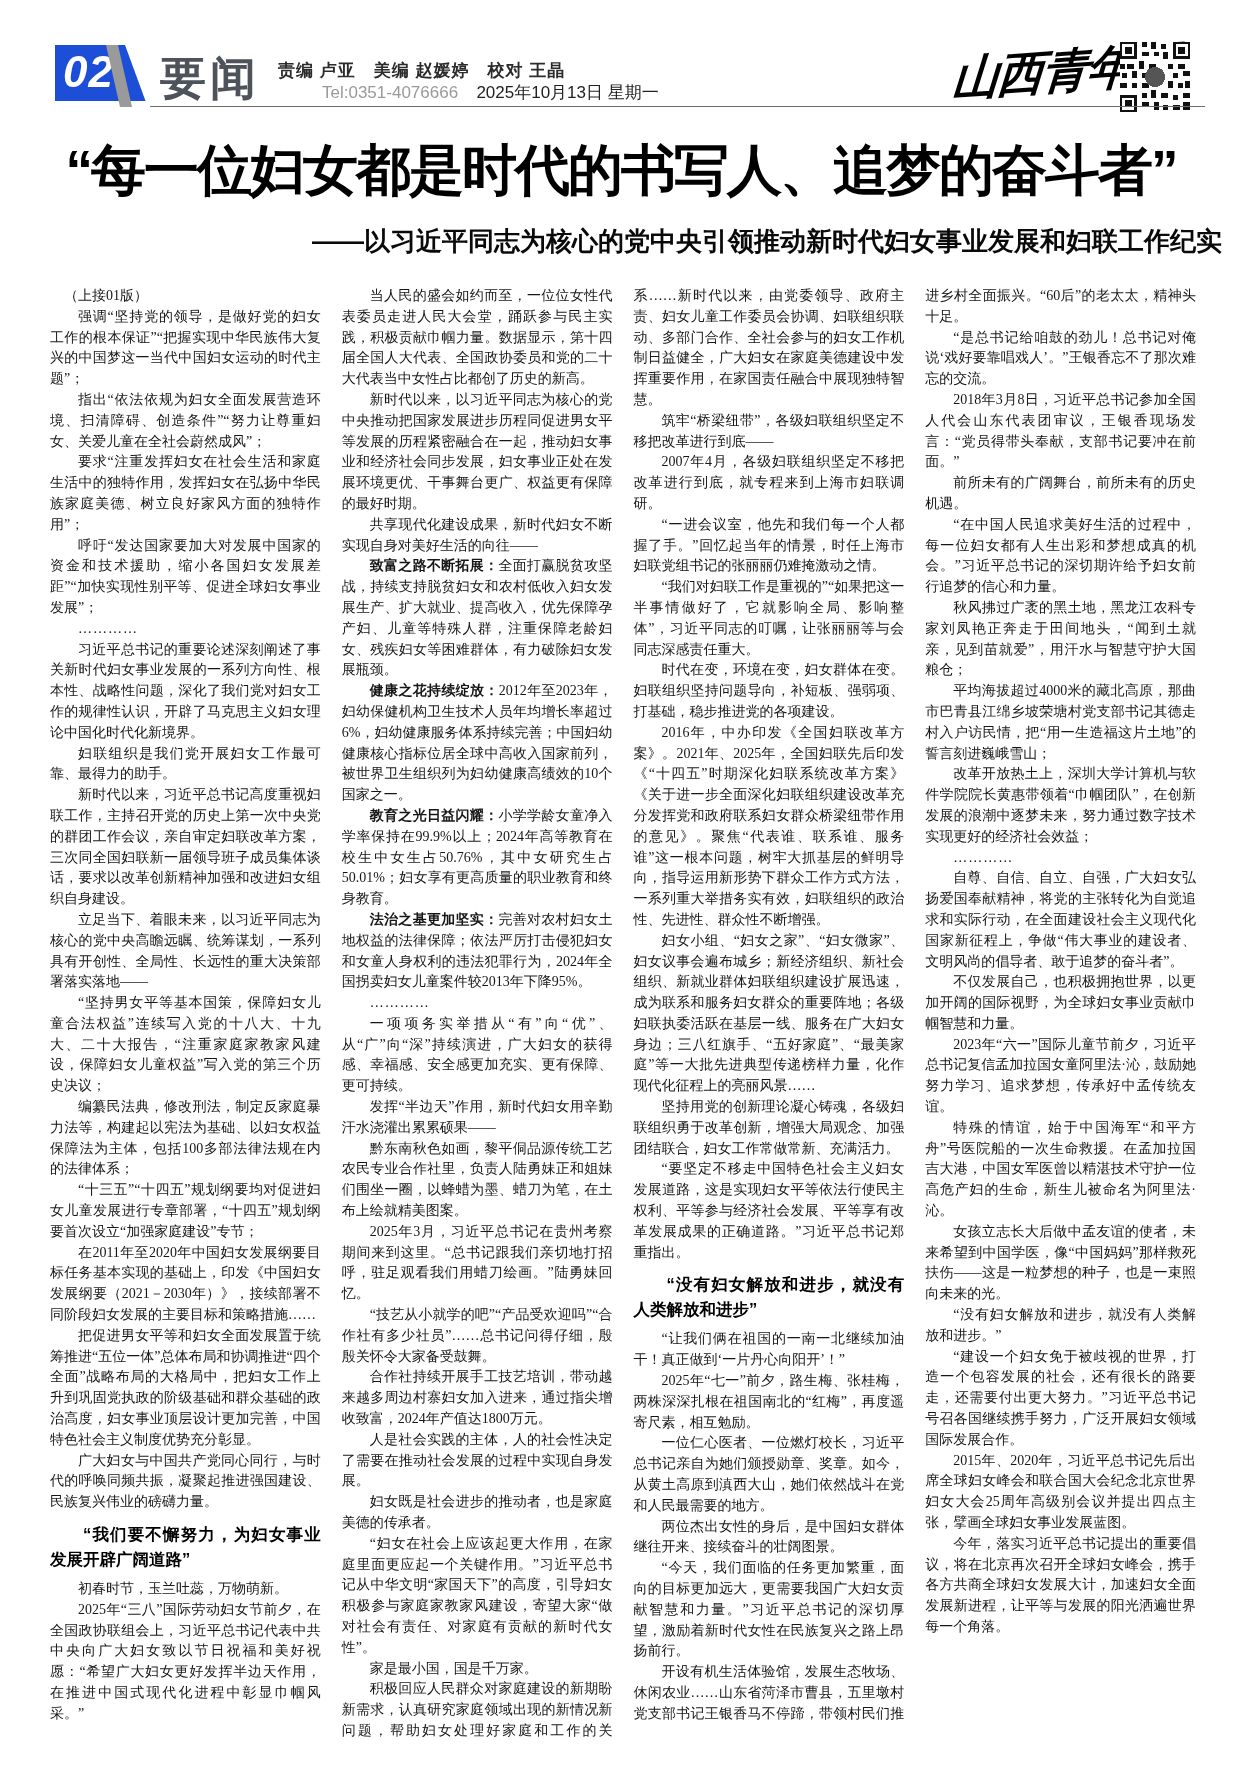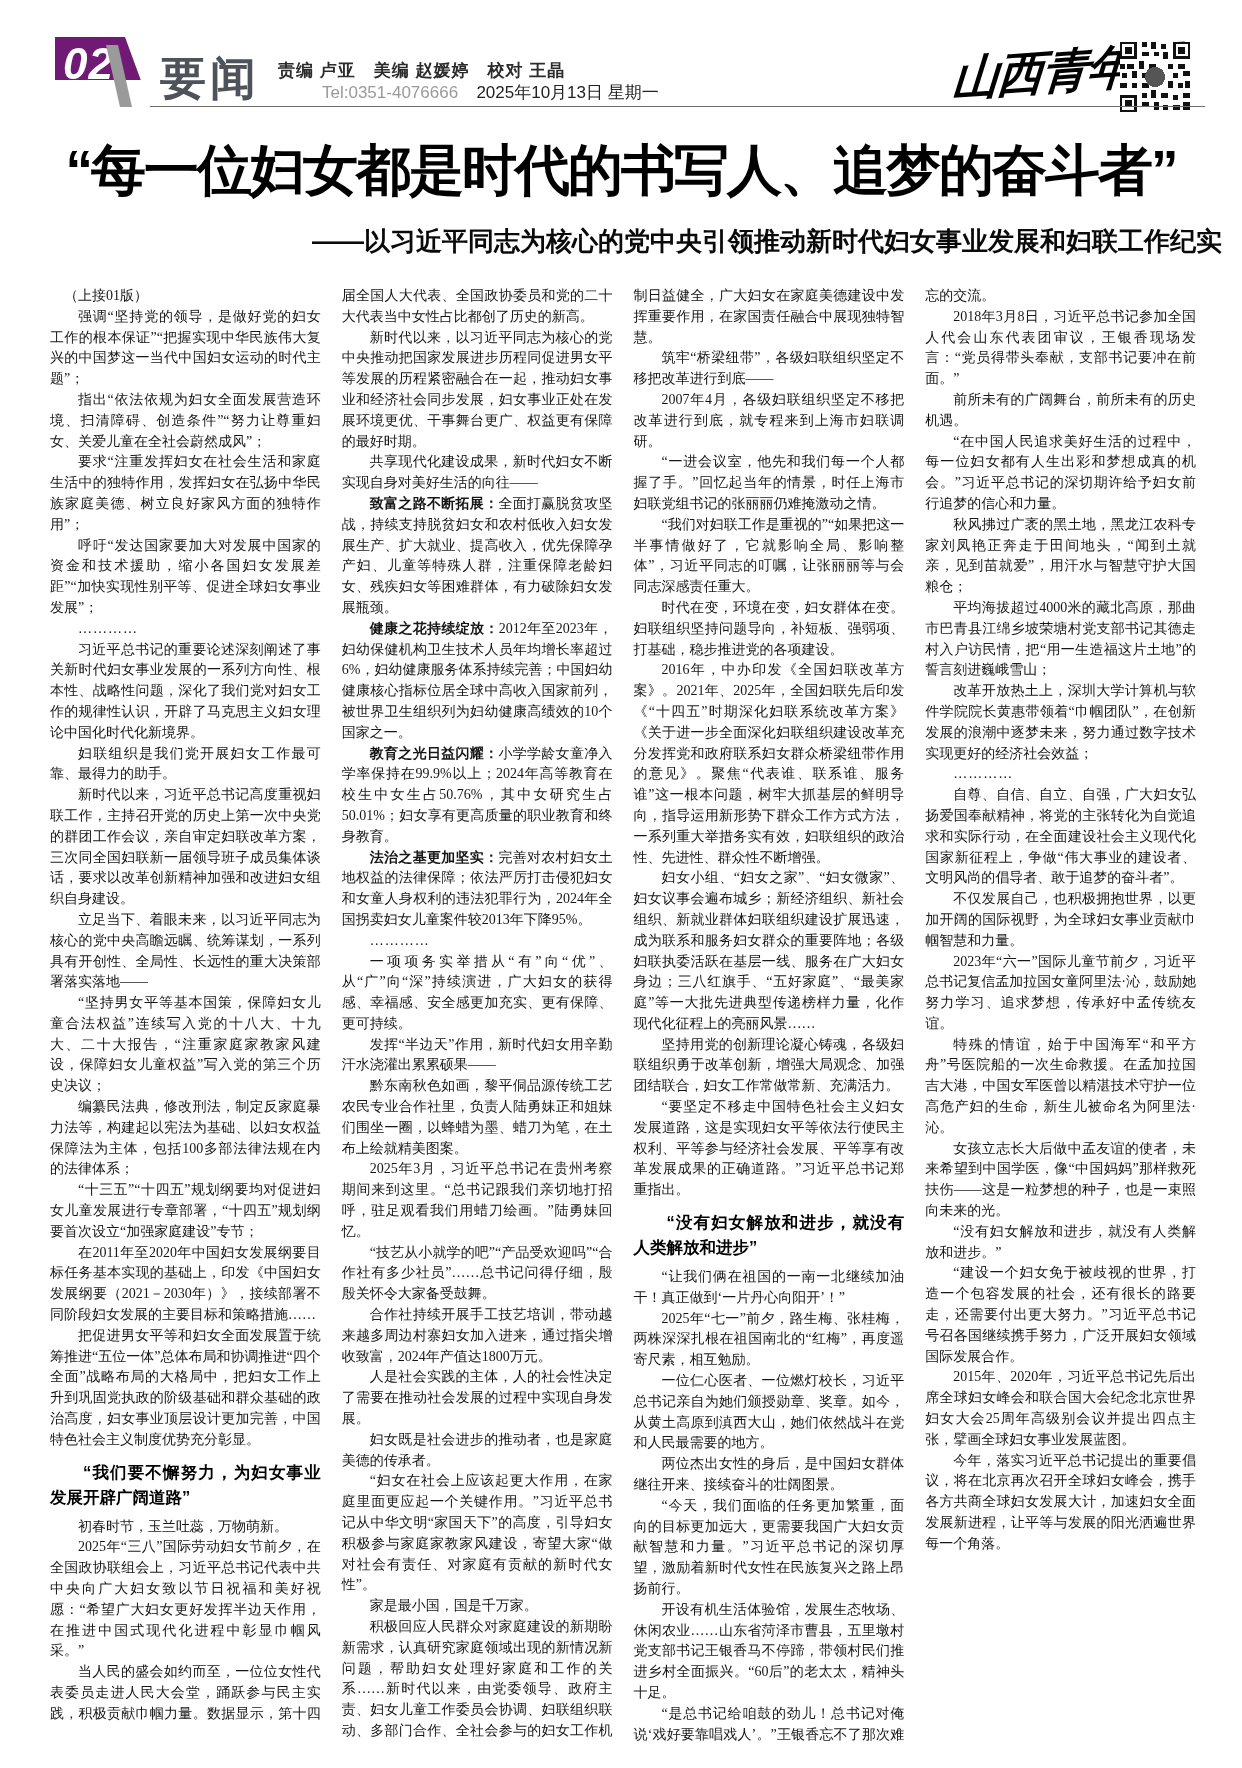--- a/index.html
+++ b/index.html
@@ -1,20 +1,20 @@
 <!DOCTYPE html>
 <html><head>
 <meta charset="utf-8">
 <style>
   html,body{margin:0;padding:0;background:#e8e8e8;}
   .page{position:relative;width:1242px;height:1768px;background:#ffffff;margin:0 auto;
         font-family:"Liberation Serif","DejaVu Serif",serif;color:#111;overflow:hidden;}
 
   
-  .pagenum-box{position:absolute;left:55px;top:37px;width:92px;height:43px;background:#701a75;
+  .pagenum-box{position:absolute;left:55px;top:45px;width:92px;height:56px;background:#1d4ed8;
                clip-path:polygon(0 0,70px 0,92px 60px,0 60px);}
   .pagenum-box span{position:absolute;left:8px;top:2px;font-family:"Liberation Sans","DejaVu Sans",sans-serif;
                font-weight:800;font-style:italic;font-size:44px;color:#fff;letter-spacing:1px;}
   .pagenum-stripe{position:absolute;left:88px;top:45px;width:44px;height:62px;background:#9a9a9a;
                clip-path:polygon(18px 0,30px 0,44px 62px,32px 62px);}
   .section-title{position:absolute;left:160px;top:48px;font-family:"Liberation Sans","DejaVu Sans",sans-serif;
                font-weight:800;font-size:46px;color:#4e525a;letter-spacing:4px;}
   .header-meta{position:absolute;left:278px;top:60px;font-size:17px;line-height:22px;}
   .header-meta .editors{font-weight:bold;color:#2b2b2b;letter-spacing:1px;
                font-family:"Liberation Sans","DejaVu Sans",sans-serif;}
@@ -127,20 +127,21 @@
       <p class="para dots">…………</p>
       <p class="para p">习近平总书记的重要论述深刻阐述了事关新时代妇女事业发展的一系列方向性、根本性、战略性问题，深化了我们党对妇女工作的规律性认识，开辟了马克思主义妇女理论中国化时代化新境界。</p>
       <p class="para p">妇联组织是我们党开展妇女工作最可靠、最得力的助手。</p>
       <p class="para p">新时代以来，习近平总书记高度重视妇联工作，主持召开党的历史上第一次中央党的群团工作会议，亲自审定妇联改革方案，三次同全国妇联新一届领导班子成员集体谈话，要求以改革创新精神加强和改进妇女组织自身建设。</p>
       <p class="para p">立足当下、着眼未来，以习近平同志为核心的党中央高瞻远瞩、统筹谋划，一系列具有开创性、全局性、长远性的重大决策部署落实落地——</p>
       <p class="para p">“坚持男女平等基本国策，保障妇女儿童合法权益”连续写入党的十八大、十九大、二十大报告，“注重家庭家教家风建设，保障妇女儿童权益”写入党的第三个历史决议；</p>
       <p class="para p">编纂民法典，修改刑法，制定反家庭暴力法等，构建起以宪法为基础、以妇女权益保障法为主体，包括100多部法律法规在内的法律体系；</p>
       <p class="para p">“十三五”“十四五”规划纲要均对促进妇女儿童发展进行专章部署，“十四五”规划纲要首次设立“加强家庭建设”专节；</p>
       <p class="para p">在2011年至2020年中国妇女发展纲要目标任务基本实现的基础上，印发《中国妇女发展纲要（2021－2030年）》，接续部署不同阶段妇女发展的主要目标和策略措施……</p>
       <p class="para p">把促进男女平等和妇女全面发展置于统筹推进“五位一体”总体布局和协调推进“四个全面”战略布局的大格局中，把妇女工作上升到巩固党执政的阶级基础和群众基础的政治高度，妇女事业顶层设计更加完善，中国特色社会主义制度优势充分彰显。</p>
+      <p class="para p">广大妇女与中国共产党同心同行，与时代的呼唤同频共振，凝聚起推进强国建设、民族复兴伟业的磅礴力量。</p>
       <p class="para subhead">“我们要不懈努力，为妇女事业发展开辟广阔道路”</p>
       <p class="para p">初春时节，玉兰吐蕊，万物萌新。</p>
       <p class="para p">2025年“三八”国际劳动妇女节前夕，在全国政协联组会上，习近平总书记代表中共中央向广大妇女致以节日祝福和美好祝愿：“希望广大妇女更好发挥半边天作用，在推进中国式现代化进程中彰显巾帼风采。”</p>
       <p class="para p">当人民的盛会如约而至，一位位女性代表委员走进人民大会堂，踊跃参与民主实践，积极贡献巾帼力量。数据显示，第十四届全国人大代表、全国政协委员和党的二十大代表当中女性占比都创了历史的新高。</p>
       <p class="para p">新时代以来，以习近平同志为核心的党中央推动把国家发展进步历程同促进男女平等发展的历程紧密融合在一起，推动妇女事业和经济社会同步发展，妇女事业正处在发展环境更优、干事舞台更广、权益更有保障的最好时期。</p>
       <p class="para p">共享现代化建设成果，新时代妇女不断实现自身对美好生活的向往——</p>
       <p class="para p"><b>致富之路不断拓展：</b>全面打赢脱贫攻坚战，持续支持脱贫妇女和农村低收入妇女发展生产、扩大就业、提高收入，优先保障孕产妇、儿童等特殊人群，注重保障老龄妇女、残疾妇女等困难群体，有力破除妇女发展瓶颈。</p>
       <p class="para p"><b>健康之花持续绽放：</b>2012年至2023年，妇幼保健机构卫生技术人员年均增长率超过6%，妇幼健康服务体系持续完善；中国妇幼健康核心指标位居全球中高收入国家前列，被世界卫生组织列为妇幼健康高绩效的10个国家之一。</p>
       <p class="para p"><b>教育之光日益闪耀：</b>小学学龄女童净入学率保持在99.9%以上；2024年高等教育在校生中女生占50.76%，其中女研究生占50.01%；妇女享有更高质量的职业教育和终身教育。</p>
       <p class="para p"><b>法治之基更加坚实：</b>完善对农村妇女土地权益的法律保障；依法严厉打击侵犯妇女和女童人身权利的违法犯罪行为，2024年全国拐卖妇女儿童案件较2013年下降95%。</p>

